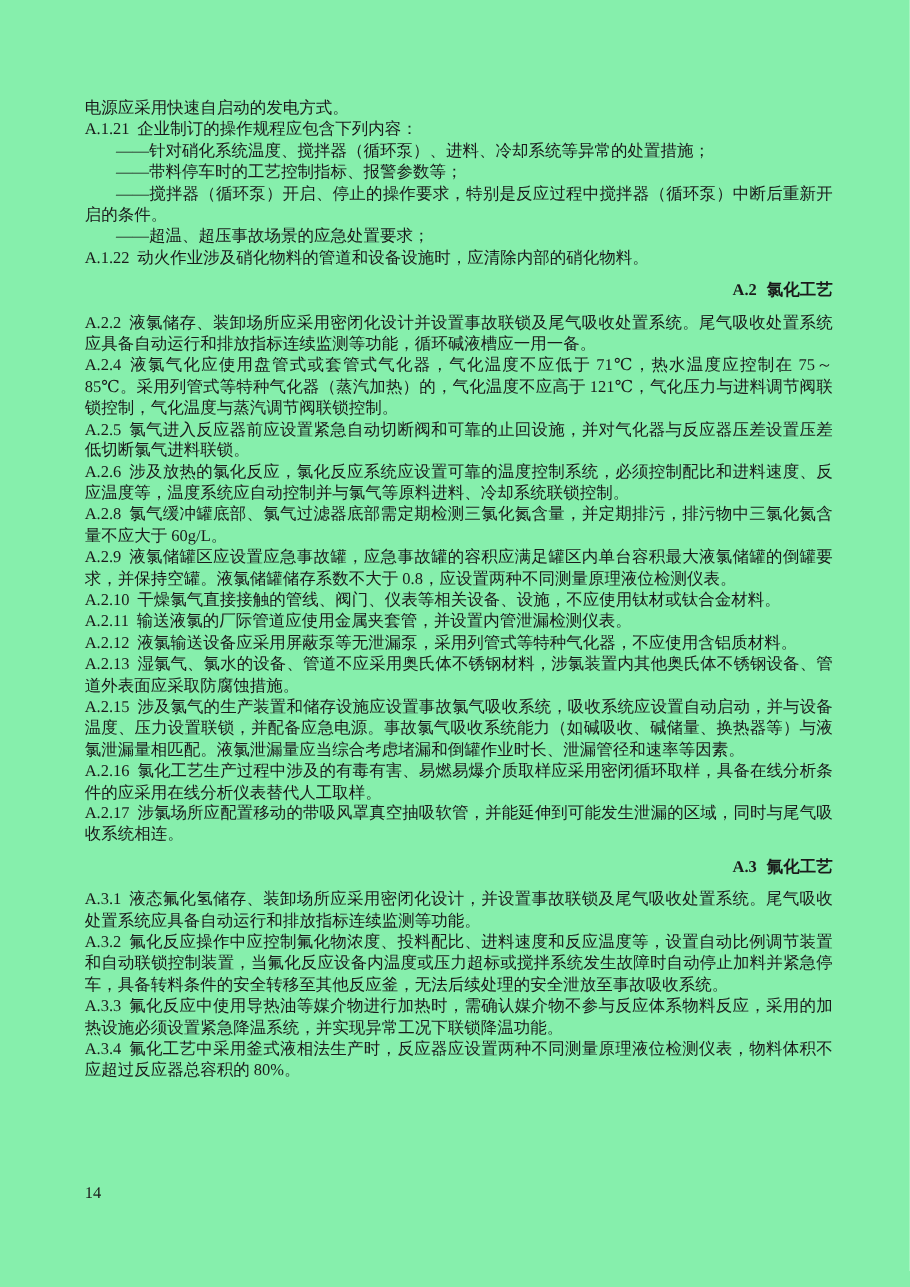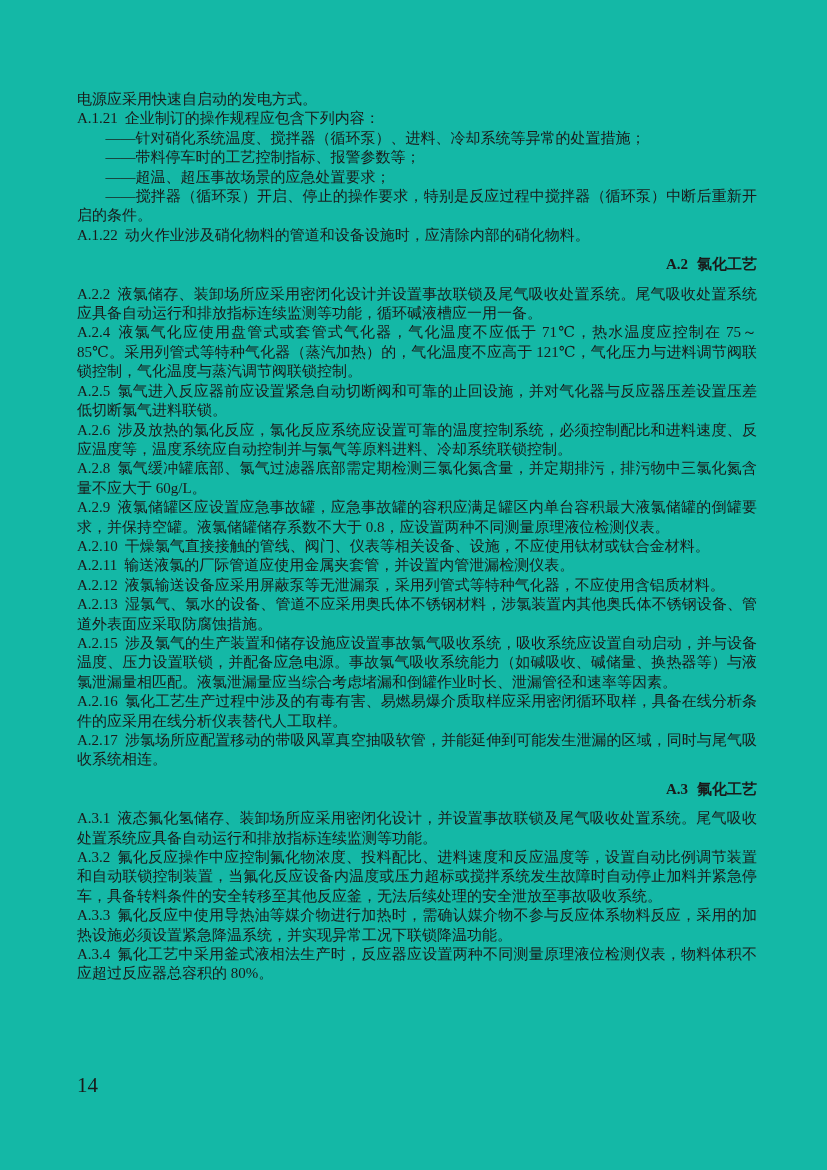--- a/index.html
+++ b/index.html
@@ -13,21 +13,21 @@
     position: relative;
     font-family: "Liberation Serif", "DejaVu Serif", serif;
     color: #1a1a1a;
     overflow: hidden;
   }
   .page {
     position: absolute;
     left: 0; top: 0;
     width: 827px;
     height: 1170px;
-    background: #14b8a6;
+    background: #86efac;
   }
   .content {
     position: absolute;
     left: 77px;
     top: 90px;
     width: 680px;
     font-size: 15px;
     line-height: 19.4px;
     text-align: justify;
   }
@@ -50,35 +50,35 @@
     white-space: nowrap;
   }
   .section-num {
     margin-right: 9px;
     white-space: nowrap;
   }
   .page-number {
     position: absolute;
     left: 77px;
     top: 1076px;
-    font-size: 21px;
+    font-size: 15px;
     line-height: 19.4px;
   }
 </style>
 </head>
 <body>
 
 <div class="page">
   <div class="content" id="content">
       <p class="para"><span>电源应采用快速自启动的发电方式。</span></p>
       <p class="para"><span class="clause-num">A.1.21</span><span>企业制订的操作规程应包含下列内容：</span></p>
       <p class="dash-item"><span>——针对硝化系统温度、搅拌器（循环泵）、进料、冷却系统等异常的处置措施；</span></p>
       <p class="dash-item"><span>——带料停车时的工艺控制指标、报警参数等；</span></p>
+      <p class="dash-item"><span>——搅拌器（循环泵）开启、停止的操作要求，特别是反应过程中搅拌器（循环泵）中断后重新开启的条件。</span></p>
       <p class="dash-item"><span>——超温、超压事故场景的应急处置要求；</span></p>
-      <p class="dash-item"><span>——搅拌器（循环泵）开启、停止的操作要求，特别是反应过程中搅拌器（循环泵）中断后重新开启的条件。</span></p>
       <p class="para"><span class="clause-num">A.1.22</span><span>动火作业涉及硝化物料的管道和设备设施时，应清除内部的硝化物料。</span></p>
       <div class="section-heading"><span class="section-num">A.2</span><span>氯化工艺</span></div>
       <p class="para"><span class="clause-num">A.2.2</span><span>液氯储存、装卸场所应采用密闭化设计并设置事故联锁及尾气吸收处置系统。尾气吸收处置系统应具备自动运行和排放指标连续监测等功能，循环碱液槽应一用一备。</span></p>
       <p class="para"><span class="clause-num">A.2.4</span><span>液氯气化应使用盘管式或套管式气化器，气化温度不应低于 71℃，热水温度应控制在 75～85℃。采用列管式等特种气化器（蒸汽加热）的，气化温度不应高于 121℃，气化压力与进料调节阀联锁控制，气化温度与蒸汽调节阀联锁控制。</span></p>
       <p class="para"><span class="clause-num">A.2.5</span><span>氯气进入反应器前应设置紧急自动切断阀和可靠的止回设施，并对气化器与反应器压差设置压差低切断氯气进料联锁。</span></p>
       <p class="para"><span class="clause-num">A.2.6</span><span>涉及放热的氯化反应，氯化反应系统应设置可靠的温度控制系统，必须控制配比和进料速度、反应温度等，温度系统应自动控制并与氯气等原料进料、冷却系统联锁控制。</span></p>
       <p class="para"><span class="clause-num">A.2.8</span><span>氯气缓冲罐底部、氯气过滤器底部需定期检测三氯化氮含量，并定期排污，排污物中三氯化氮含量不应大于 60g/L。</span></p>
       <p class="para"><span class="clause-num">A.2.9</span><span>液氯储罐区应设置应急事故罐，应急事故罐的容积应满足罐区内单台容积最大液氯储罐的倒罐要求，并保持空罐。液氯储罐储存系数不大于 0.8，应设置两种不同测量原理液位检测仪表。</span></p>
       <p class="para"><span class="clause-num">A.2.10</span><span>干燥氯气直接接触的管线、阀门、仪表等相关设备、设施，不应使用钛材或钛合金材料。</span></p>
       <p class="para"><span class="clause-num">A.2.11</span><span>输送液氯的厂际管道应使用金属夹套管，并设置内管泄漏检测仪表。</span></p>

